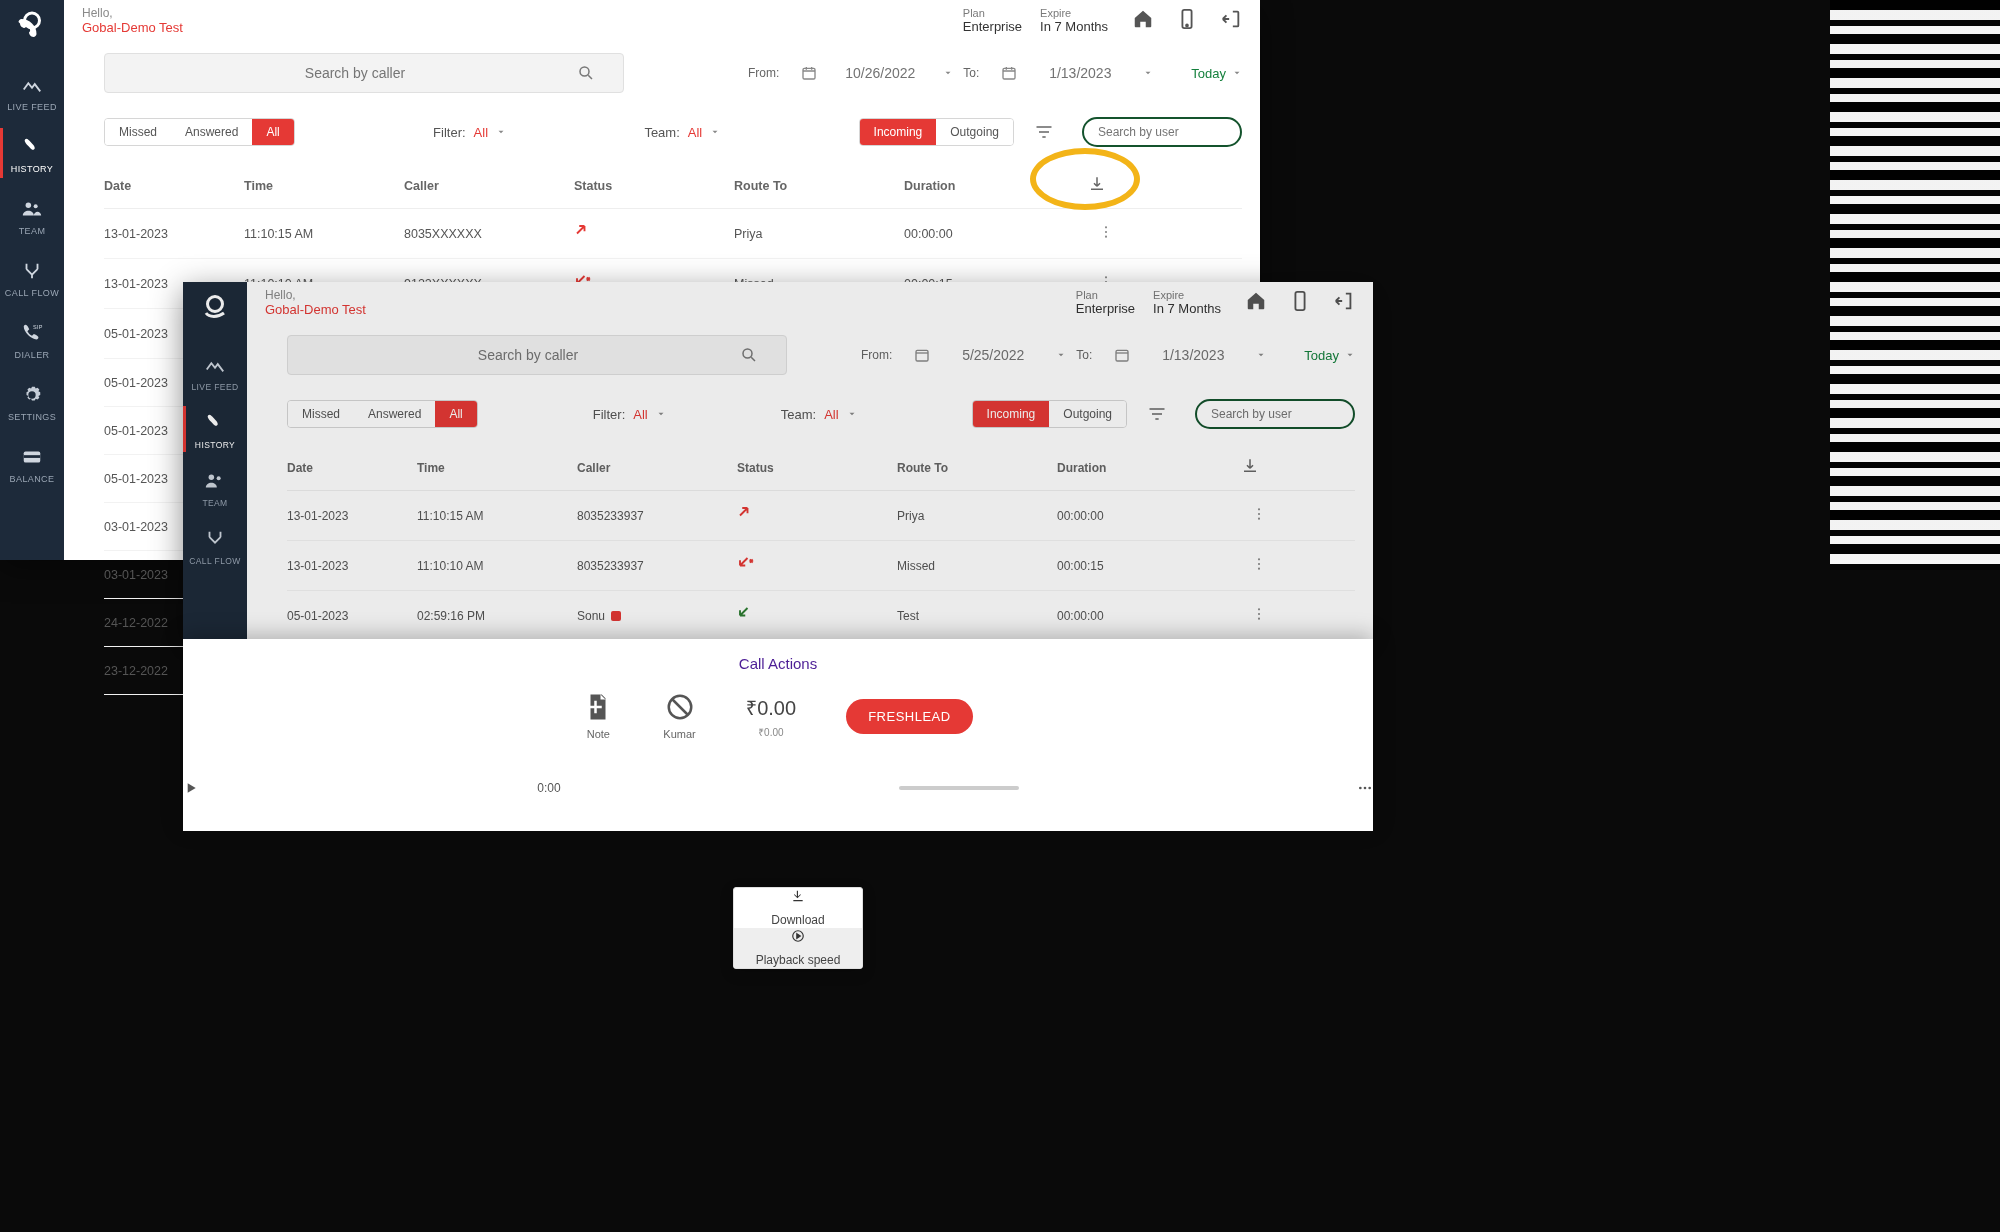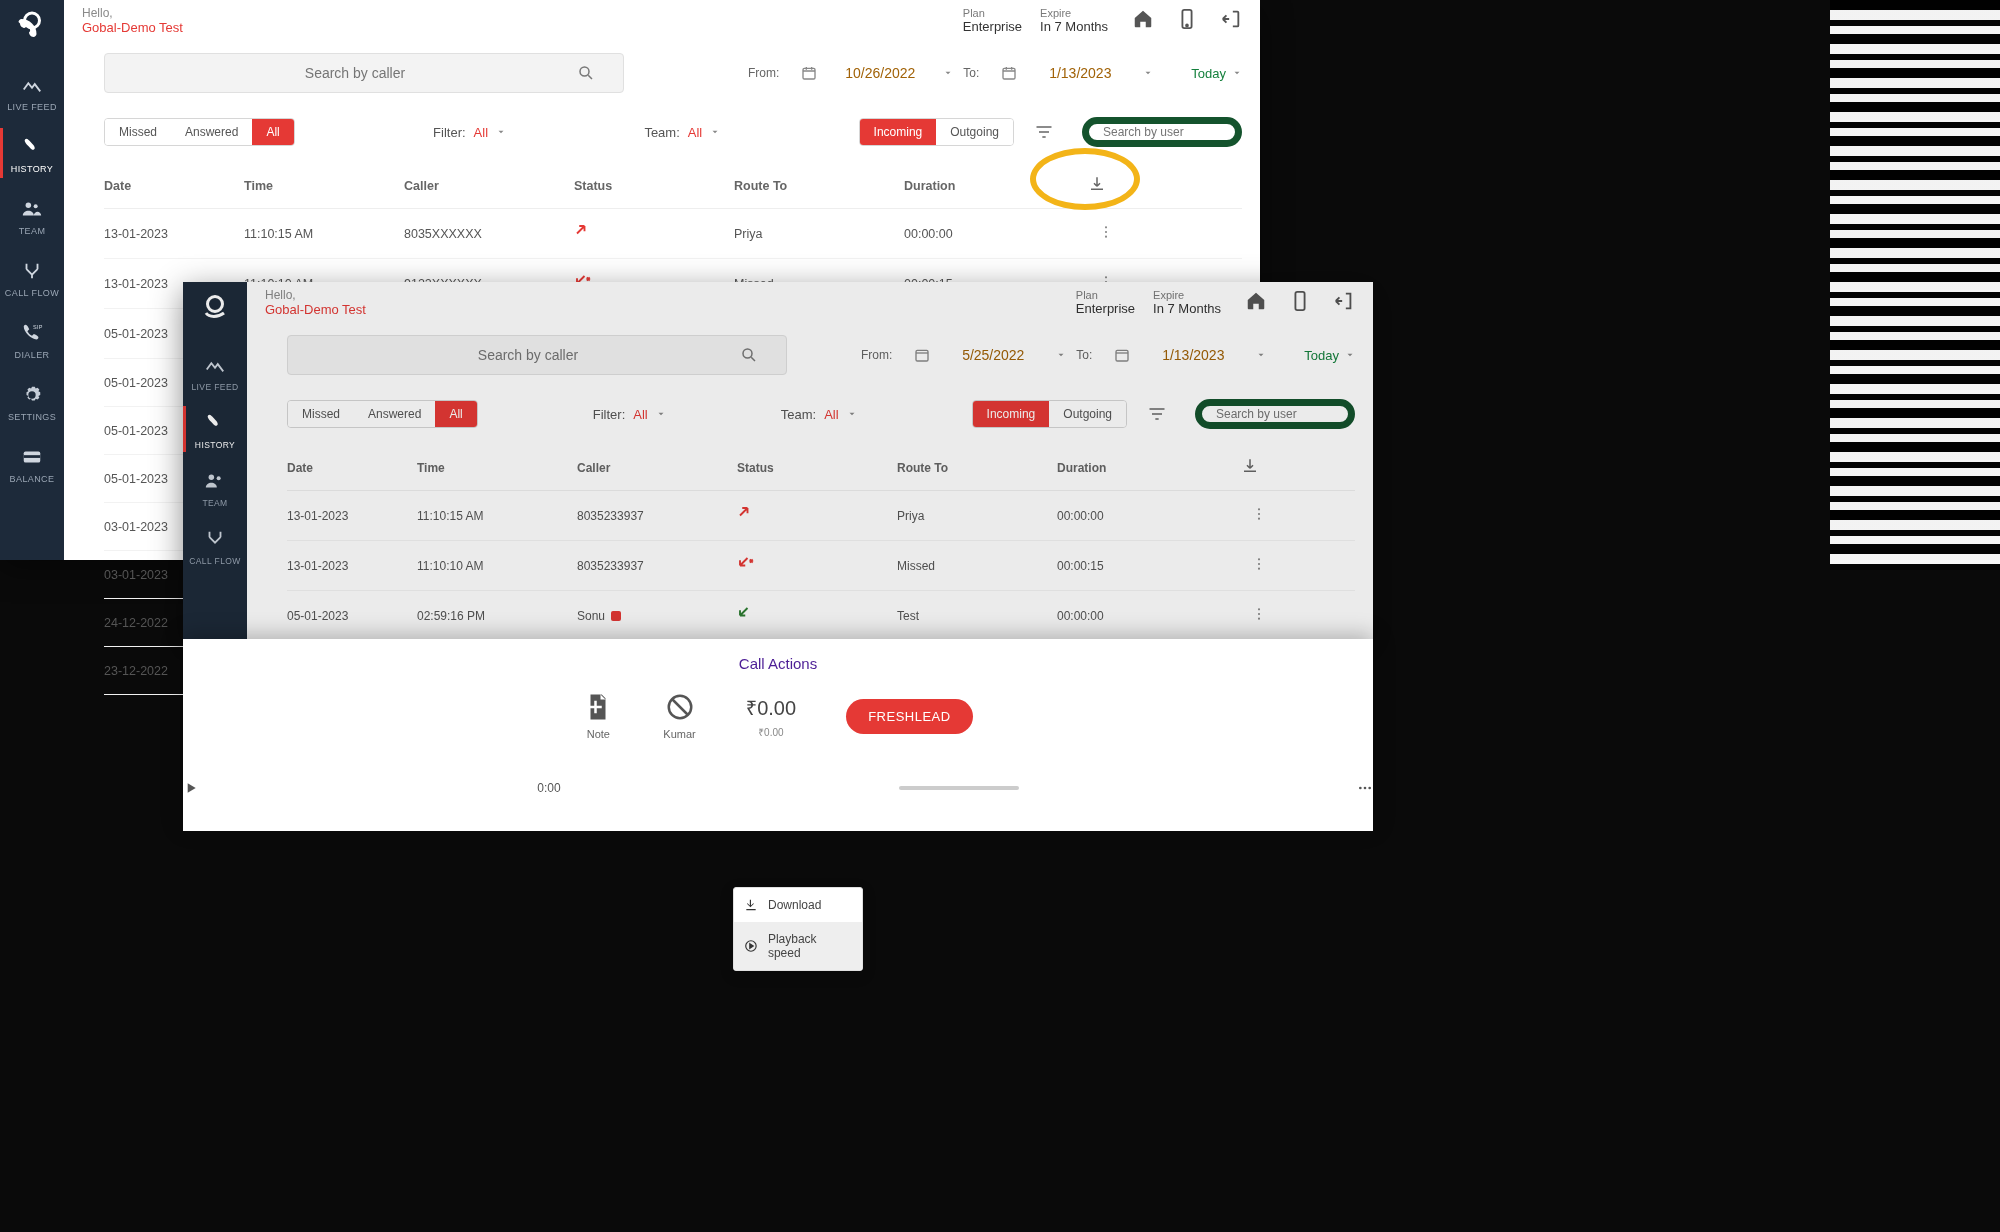--- a/index.html
+++ b/index.html
@@ -26,32 +26,32 @@
   .top-icons svg { width:22px; height:22px; }
   .top-right { display:flex; align-items:center; }
 
   .search-row { display:flex; align-items:center; gap:24px; padding: 18px 18px 8px 40px; }
   .search-box { flex: 0 0 520px; height:40px; background:#f3f3f3; border:1px solid #e0e0e0; border-radius:4px; display:flex; align-items:center; padding:0 28px; color:#888; }
   .search-box input { flex:1; border:none; background:transparent; outline:none; text-align:center; font-size:14px; color:#555; }
   .search-box .mag { width:18px; height:18px; }
   .dates { margin-left:auto; display:flex; align-items:center; gap:10px; font-size:12px; color:#666; }
   .date-field { display:flex; align-items:center; gap:22px;text-align:center; }
   .date-field .cal { width:16px; height:16px; color:#888; }
-  .date-val { color:#a16207; font-size:14px; min-width:82px; }
+  .date-val { color:#737373; font-size:14px; min-width:82px; }
   .caret { width:10px;height:10px;color:#888; }
   .today { margin-left:28px; font-size:13px; color:#15803d; display:flex; align-items:center; gap:6px; }
 
   .filter-row { display:flex; align-items:center; padding: 16px 18px 6px 40px; gap:20px; font-size:13px; color:#555; }
   .seg { border:1px solid #d6d6d6; border-radius:4px; overflow:hidden; display:flex; }
   .seg button { border:none; background:#fff; padding:6px 14px; font-size:12px; color:#555; cursor:pointer; }
   .seg button.active { background:#e53935; color:#fff; }
   .pair { display:flex; align-items:center; gap:8px; }
   .pair .val { color:#e53935; }
   .filter-icon { width:20px;height:20px;color:#666; }
-  .user-search { width:160px; height:30px; border:7px solid #14532d; border-radius:16px; padding:0 14px; font-size:12px; color:#888; margin-left:8px; }
+  .user-search { width:160px; height:30px; border:2px solid #14532d; border-radius:16px; padding:0 14px; font-size:12px; color:#888; margin-left:8px; }
   .spacer { flex:1; }
 
   .table { padding: 10px 18px 0 40px; }
   .thead, .trow { display:grid; grid-template-columns: 140px 160px 170px 160px 170px 150px 60px; align-items:center; font-size:12.5px; }
   .thead { color:#666; font-weight:600; padding:12px 0; border-bottom:1px solid #eee; }
   .trow { color:#555; padding:14px 0; border-bottom:1px solid #f2f2f2; }
   .dl-head { text-align:right; padding-right:8px; color:#666; }
   .dl-head svg { width:18px;height:18px; }
   .row-menu { text-align:right; color:#888; }
   .row-menu svg{width:16px;height:16px;}
@@ -67,21 +67,21 @@
   .ca-row { display:flex; justify-content:center; align-items:center; gap:50px; }
   .ca-item { font-size:11px; color:#666; text-align:center; }
   .ca-item svg { width:30px;height:30px;display:block;margin:0 auto 6px; color:#555; }
   .price { font-size:20px; color:#444; }
   .price-sub { font-size:10px; color:#888; margin-top:4px; }
   .pill { background:#e53935; color:#fff; border-radius:24px; padding:10px 22px; font-size:13px; letter-spacing:.5px; border:none; }
 
   .player-row { display:flex; justify-content:space-between; align-items:center; margin-top:40px; color:#555; font-size:12px; position:relative; }
   .player-row svg { width:16px;height:16px; }
   .ctx-menu { position:absolute; background:#fff; border:1px solid #e0e0e0; border-radius:3px; box-shadow:0 4px 14px rgba(0,0,0,.18); width:130px; font-size:12px; color:#444; text-align:left; }
-  .ctx-menu .mi { display:flex; align-items:center; gap:10px; padding:10px 10px; cursor:pointer; }
+  .ctx-menu .mi { display:flex; align-items:center; gap:10px; padding:1px 10px; cursor:pointer;flex-direction:column; }
   .ctx-menu .mi.hover { background:#eee; }
   .ctx-menu svg { width:14px;height:14px; }
 
   
   .deco-bars { position:absolute; right:0; top:0; width:170px; height:570px; background:repeating-linear-gradient(#000 0 10px,#fff 10px 20px,#000 20px 26px,#fff 26px 34px); opacity:.95; }
 
   
   #app1 { left:0; top:0; width:1260px; height:560px; z-index:1; }
   #app1 .thead, #app1 .trow { grid-template-columns: 140px 160px 170px 160px 170px 150px 60px; }
   #app2 { left:183px; top:282px; width:1190px; height:360px; z-index:2; filter:brightness(.92); }

